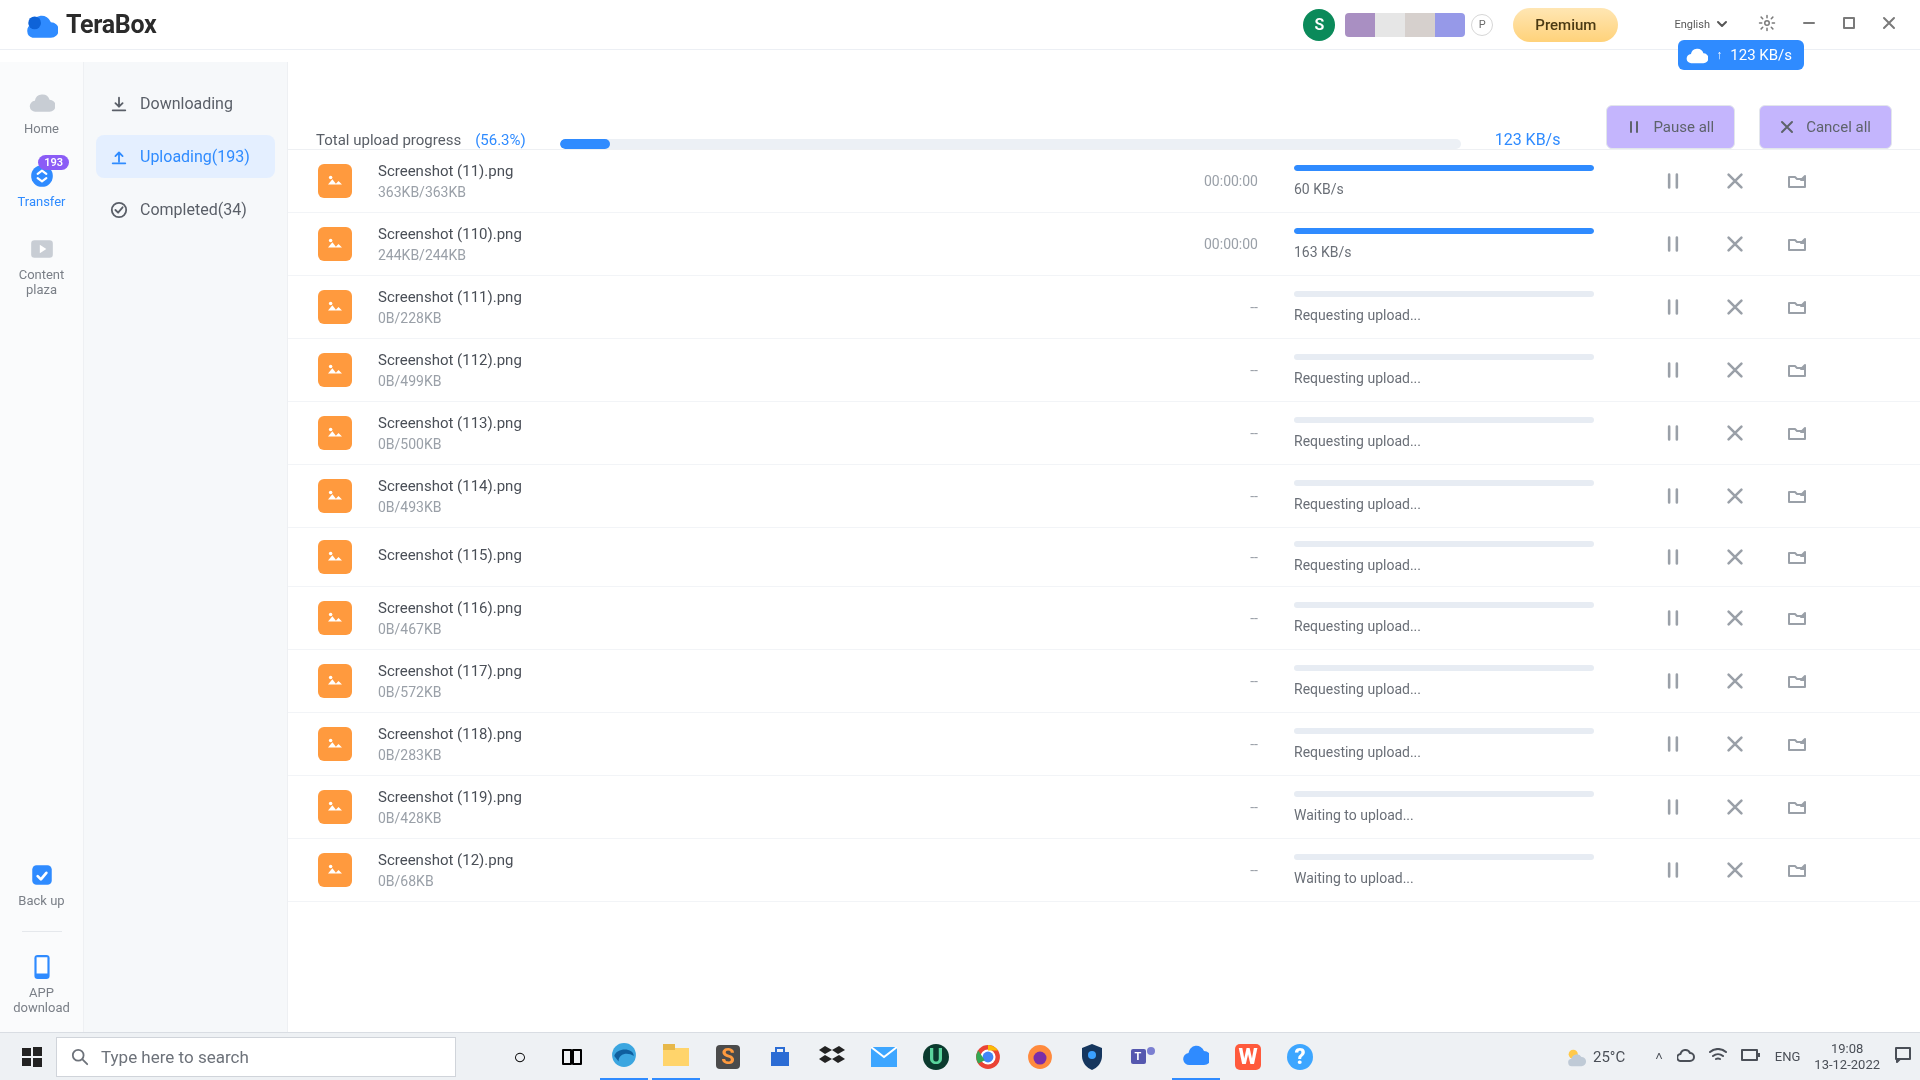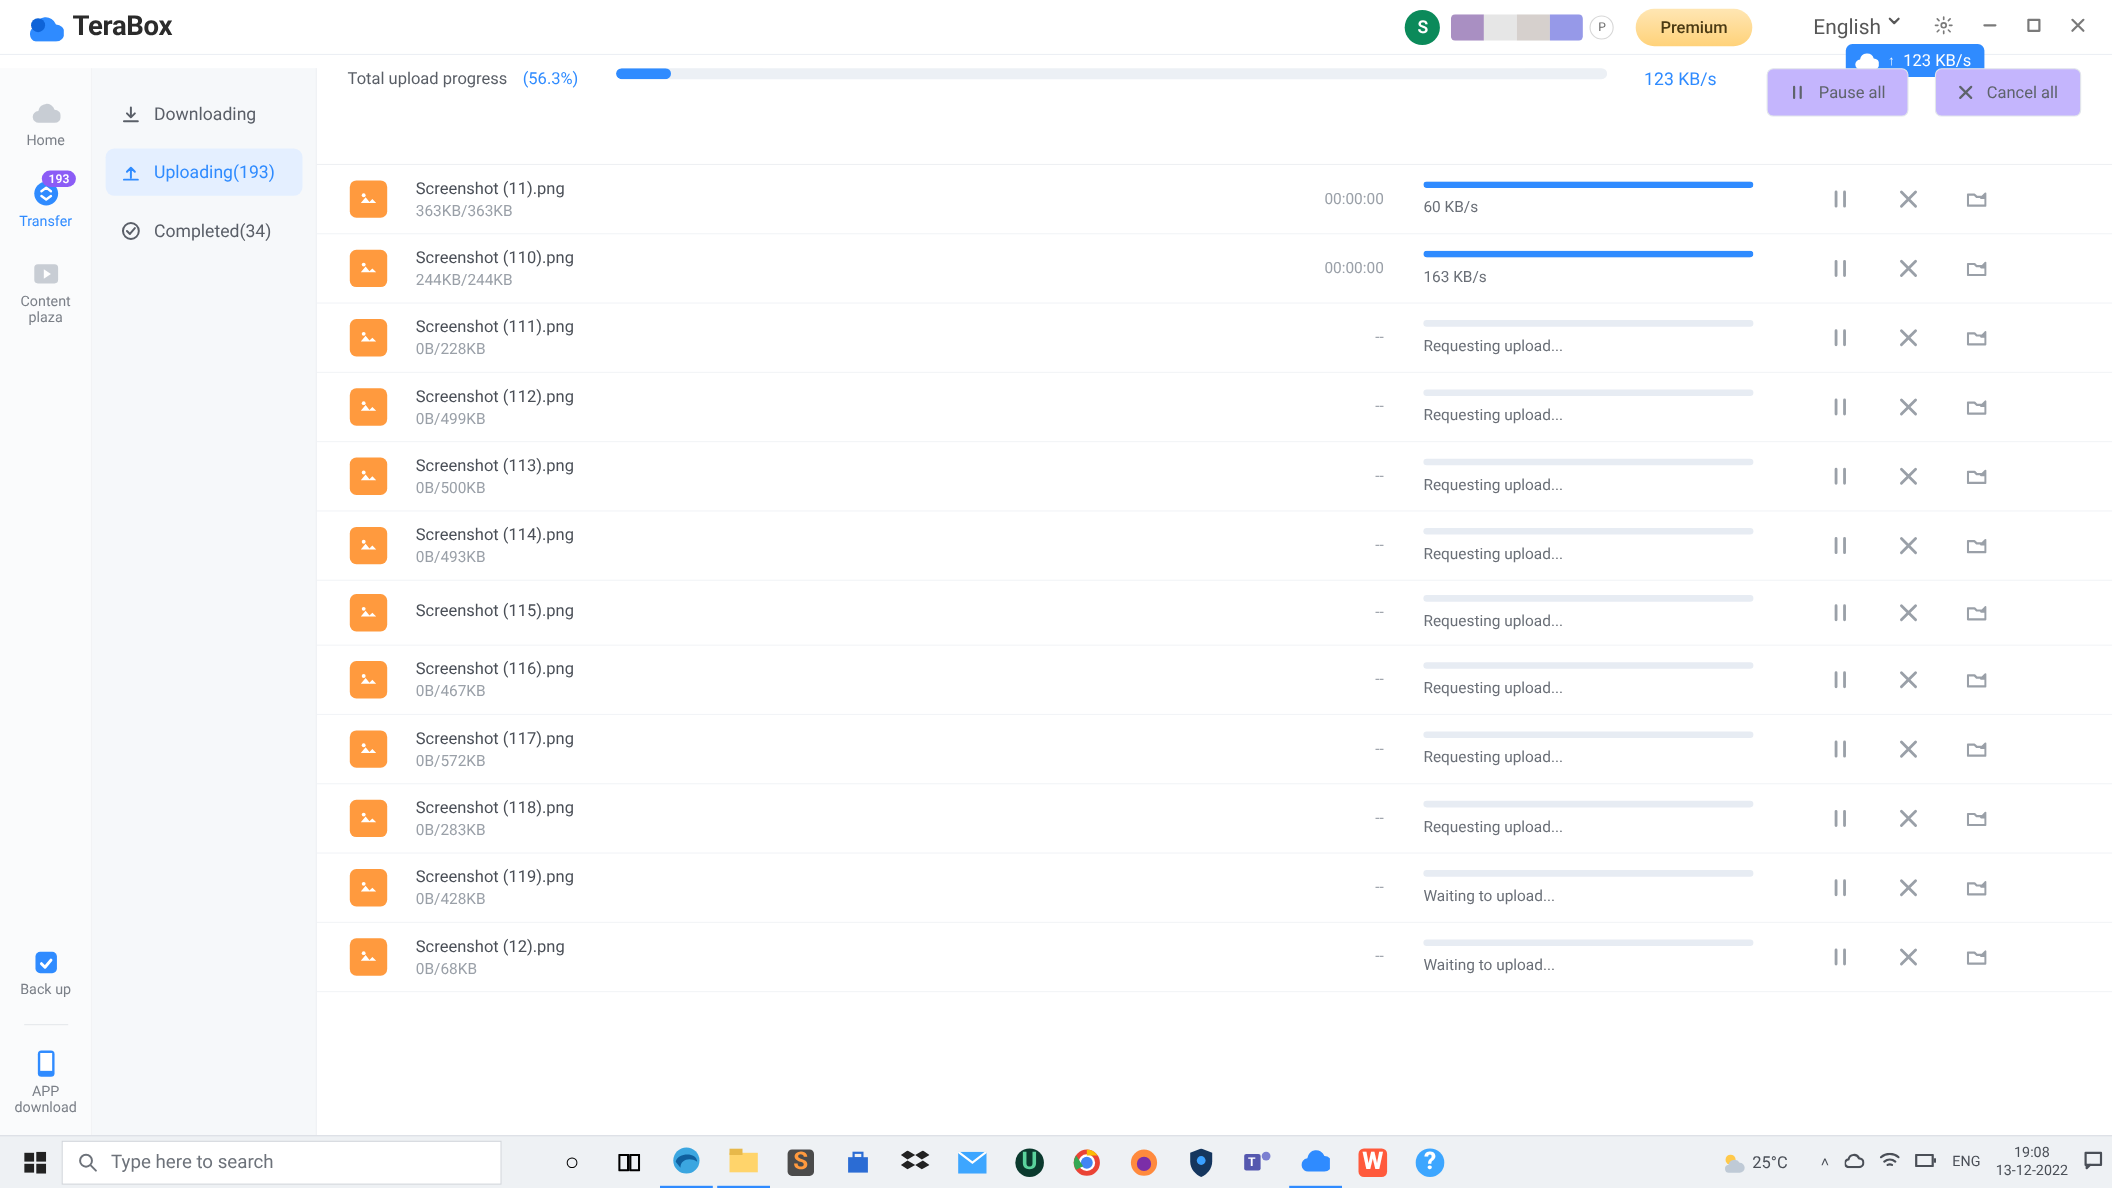--- a/index.html
+++ b/index.html
@@ -10,21 +10,21 @@
 .logo { display: flex; align-items: center; gap: 8px; }
 .logo-cloud { width: 34px; height: 26px; }
 .logo-text { font-size: 25px; font-weight: 700; color: #2b2b2b; letter-spacing: -0.3px; }
 .titlebar-spacer { flex: 1; }
 .avatar { width: 32px; height: 32px; border-radius: 50%; background: #0b8a5a; color: #fff; display: flex; align-items: center; justify-content: center; font-weight: 600; font-size: 16px; margin-right: 10px; }
 .ad-block { width: 120px; height: 24px; display: flex; border-radius: 4px; overflow: hidden; margin-right: 6px; }
 .ad-block div { flex: 1; }
 .ad1 { background: #a98fc2; } .ad2 { background: #e6e6e6; } .ad3 { background: #d6d0cd; } .ad4 { background: #9699e8; }
 .p-badge { width: 22px; height: 22px; border-radius: 50%; background: #fff; border: 1px solid #d7d7d7; display: flex; align-items: center; justify-content: center; font-size: 11px; color: #6a6a6a; margin-right: 20px; }
 .premium-btn { background: linear-gradient(180deg,#ffe6b3,#ffd27a); color: #4b3a13; padding: 8px 22px; border-radius: 18px; font-size: 15px; font-weight: 500; cursor: pointer; margin-right: 36px; }
-.lang { display: flex; align-items: flex-start; gap: 6px; color: #575757; font-size: 19px; cursor: pointer; margin-right: 30px; padding-left: 20px; }
+.lang { display: flex; align-items: flex-start; gap: 6px; color: #575757; font-size: 11px; cursor: pointer; margin-right: 30px; padding-left: 20px; }
 .win-ctrls { display: flex; align-items: center; gap: 26px; color: #7a7a7a; }
 .win-ctrls span { cursor: pointer; font-size: 15px; }
 
 
 .speed-pill { position: absolute; top: 40px; right: 116px; background: #2f8bff; color: #fff; border-radius: 6px; padding: 6px 12px 6px 8px; display: flex; align-items: center; gap: 8px; font-size: 15px; }
 .speed-pill .cloud { width: 22px; height: 18px; fill: #fff; }
 
 
 .rail { position: absolute; top: 62px; left: 0; width: 84px; height: calc(100% - 62px - 48px); background: #fafbfc; border-right: 1px solid #eef0f3; display: flex; flex-direction: column; align-items: center; padding-top: 18px; }
 .rail-item { width: 100%; display: flex; flex-direction: column; align-items: center; gap: 6px; padding: 10px 0 16px; cursor: pointer; position: relative; }
@@ -37,21 +37,21 @@
 
 
 .sidebar { position: absolute; top: 62px; left: 84px; width: 204px; height: calc(100% - 62px - 48px); background: #f6f8fa; border-right: 1px solid #eef0f3; padding-top: 20px; }
 .side-tab { margin: 0 12px 10px; padding: 12px 14px; border-radius: 8px; display: flex; align-items: center; gap: 12px; cursor: pointer; font-size: 16px; color: #5a5f68; }
 .side-tab.active { background: #e4efff; color: #2f8bff; }
 .side-tab svg { width: 18px; height: 18px; }
 
 
 .main { position: absolute; top: 62px; left: 288px; right: 0; bottom: 48px; display: flex; flex-direction: column; }
 
-.hdr { height: 88px; display: flex; align-items: flex-start; padding: 0 28px; border-bottom: 1px solid #eef0f3; gap: 14px; }
+.hdr { height: 88px; display: flex; align-items: flex-end; padding: 0 28px; border-bottom: 1px solid #eef0f3; gap: 14px; }
 .hdr-label { color: #595e66; font-size: 15px; }
 .hdr-pct { color: #2f8bff; font-size: 15px; }
 .hdr-bar { flex: 1; height: 10px; border-radius: 6px; background: #ecf0f5; position: relative; overflow: hidden; margin: 0 20px; }
 .hdr-bar .fill { position: absolute; left: 0; top: 0; bottom: 0; background: #2f8bff; border-radius: 6px; }
 .hdr-speed { color: #2f8bff; font-size: 16px; margin-right: 22px; }
 .hdr-btn { border: 1px solid #e2e6eb; background: #c4b5fd; border-radius: 6px; padding: 12px 20px; display: flex; align-items: center; gap: 12px; color: #5e636b; font-size: 15px; cursor: pointer; margin-left: 10px; }
 
 
 .rows { flex: 1; overflow-y: auto; }
 .row { display: flex; align-items: center; padding: 12px 28px 12px 30px; border-bottom: 1px solid #f2f4f7; }

